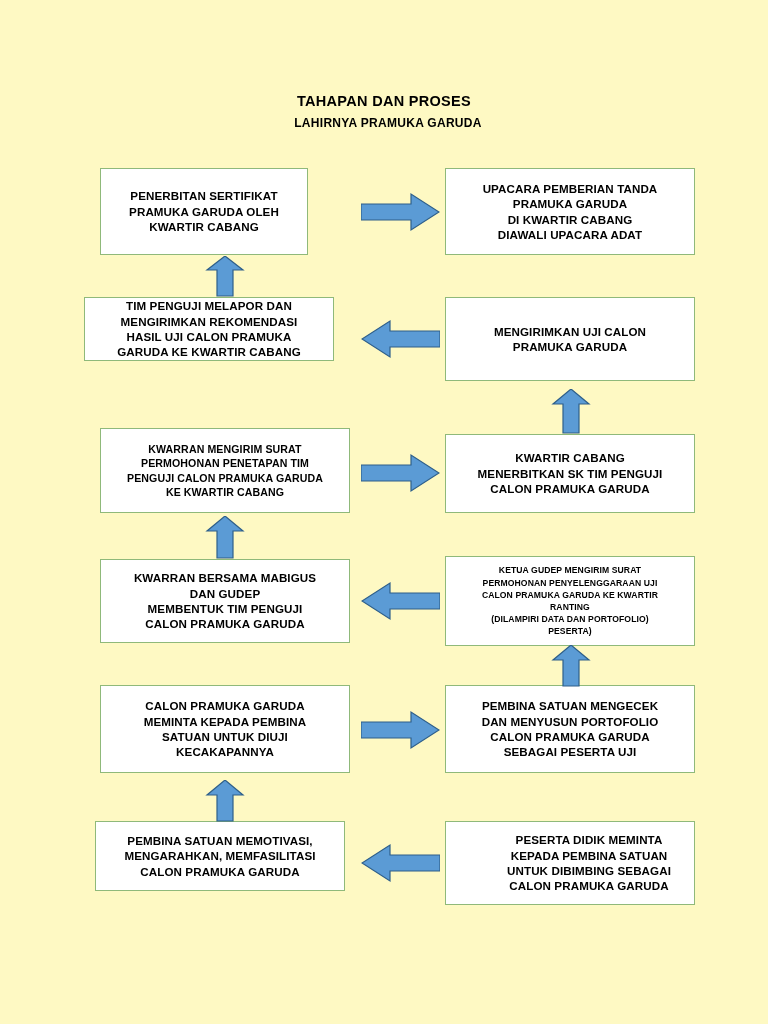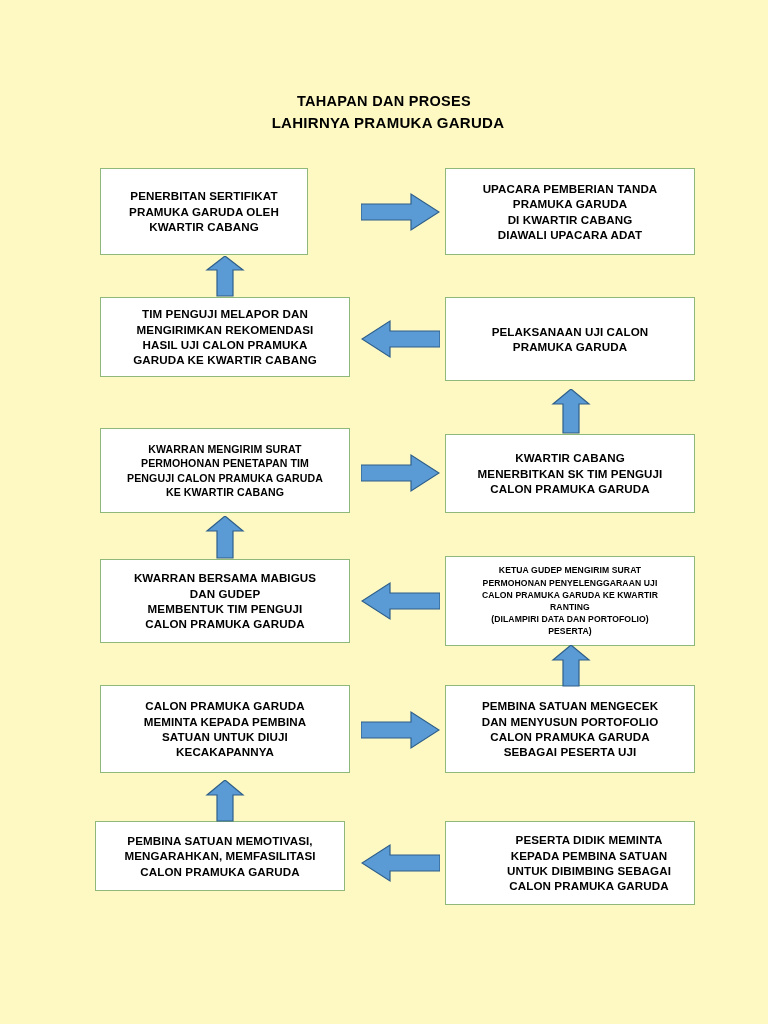--- a/index.html
+++ b/index.html
@@ -31,21 +31,21 @@
     width: 768px;
     text-align: center;
   }
   .title-line1 {
     font-size: 14.5px;
     font-weight: bold;
     letter-spacing: 0.3px;
     line-height: 19px;
   }
   .title-line2 {
-    font-size: 15px;
+    font-size: 12px;
     font-weight: bold;
     letter-spacing: 0.3px;
     line-height: 18px;
     margin-top: 3px;
     margin-left: 8px;
   }
 
   
   .node {
     position: absolute;
@@ -96,29 +96,29 @@
 DI KWARTIR CABANG
 DIAWALI UPACARA ADAT</div>
   </div>
 
   <div class="arrow" style="left:361px; top:192px; width:79px; height:40px;">
     <svg width="79" height="40" viewBox="0 0 79 40">
       <polygon points="0,12 50,12 50,2 78,20 50,38 50,28 0,28" fill="#5B9BD5" stroke="#2E5F8A" stroke-width="1.2"></polygon>
     </svg>
   </div>
 
-  <div class="node" style="left:100px; top:297px; width:250px; height:80px;">
+  <div class="node" style="left:84px; top:297px; width:250px; height:64px;">
     <div class="node-text t-normal">TIM PENGUJI MELAPOR DAN
 MENGIRIMKAN REKOMENDASI
 HASIL UJI CALON PRAMUKA
 GARUDA KE KWARTIR CABANG</div>
   </div>
 
   <div class="node" style="left:445px; top:297px; width:250px; height:84px;">
-    <div class="node-text t-normal">PELAKSANAAN UJI CALON
+    <div class="node-text t-normal">MENGIRIMKAN UJI CALON
 PRAMUKA GARUDA</div>
   </div>
 
   <div class="arrow" style="left:205px; top:256px; width:40px; height:41px;">
     <svg width="40" height="41" viewBox="0 0 40 41">
       <polygon points="12,40 12,14 2,14 20,0 38,14 28,14 28,40" fill="#5B9BD5" stroke="#2E5F8A" stroke-width="1.2"></polygon>
     </svg>
   </div>
 
   <div class="arrow" style="left:361px; top:319px; width:79px; height:40px;">

